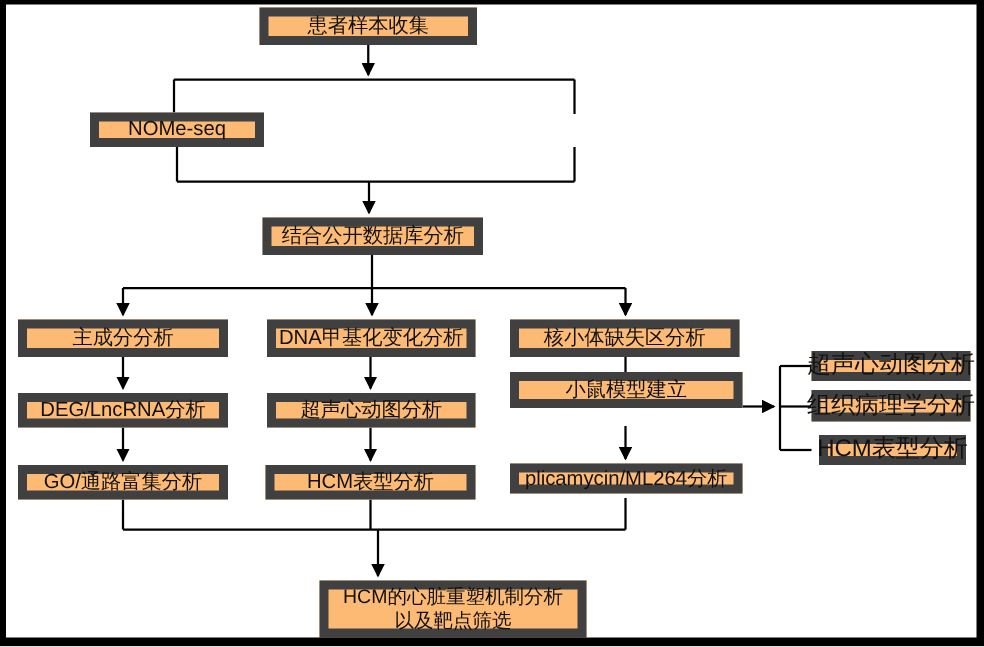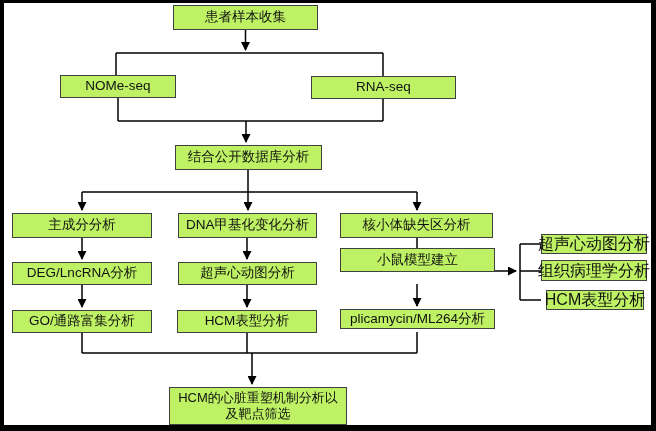--- a/index.html
+++ b/index.html
@@ -28,34 +28,34 @@
   svg.connectors {
     position: absolute;
     left: 0; top: 0;
     width: 656px; height: 431px;
     z-index: 1;
   }
 
   .node {
     position: absolute;
     box-sizing: border-box;
-    background: #bef264;
-    border: 1px solid #404040;
+    background: #fdba74;
+    border: 6px solid #404040;
     display: flex;
     align-items: center;
     justify-content: center;
     text-align: center;
     font-size: 13.5px;
     line-height: 1.25;
     color: #111111;
     z-index: 2;
     white-space: nowrap;
   }
   .node.small { font-size: 16px; }
-  .node.wrap  { white-space: normal; font-size: 13px; padding: 0 6px; }
+  .node.wrap  { white-space: normal; font-size: 13px; padding: 0 6px; margin-left: 44px; }
 </style>
 </head>
 <body>
 
 <div class="canvas">
 
   <svg class="connectors" viewBox="0 0 656 431" xmlns="http://www.w3.org/2000/svg">
     <defs>
       <marker id="arrow" markerUnits="userSpaceOnUse" markerWidth="9" markerHeight="9" refX="8" refY="4.5" orient="auto">
         <path d="M0,0 L9,4.5 L0,9 z" fill="#000"></path>
@@ -98,21 +98,20 @@
       <path d="M417,332 V353"></path>
       <path d="M82,353 H417"></path>
       <path d="M252,353 V384" marker-end="url(#arrow)"></path>
     </g>
   </svg>
 
   <div class="node" style="left:173px;top:5px;width:145px;height:25px">患者样本收集</div>
 
   <div class="node" style="left:60px;top:75px;width:116px;height:23px">NOMe-seq</div>
 
-  <div class="node" style="left:311px;top:76px;width:145px;height:23px">RNA-seq</div>
 
   <div class="node" style="left:175px;top:145px;width:147px;height:25px">结合公开数据库分析</div>
 
   <div class="node" style="left:12px;top:213px;width:140px;height:25px">主成分分析</div>
 
   <div class="node" style="left:178px;top:213px;width:139px;height:25px">DNA甲基化变化分析</div>
 
   <div class="node" style="left:340px;top:213px;width:153px;height:25px">核小体缺失区分析</div>
 
   <div class="node" style="left:12px;top:262px;width:140px;height:23px">DEG/LncRNA分析</div>

